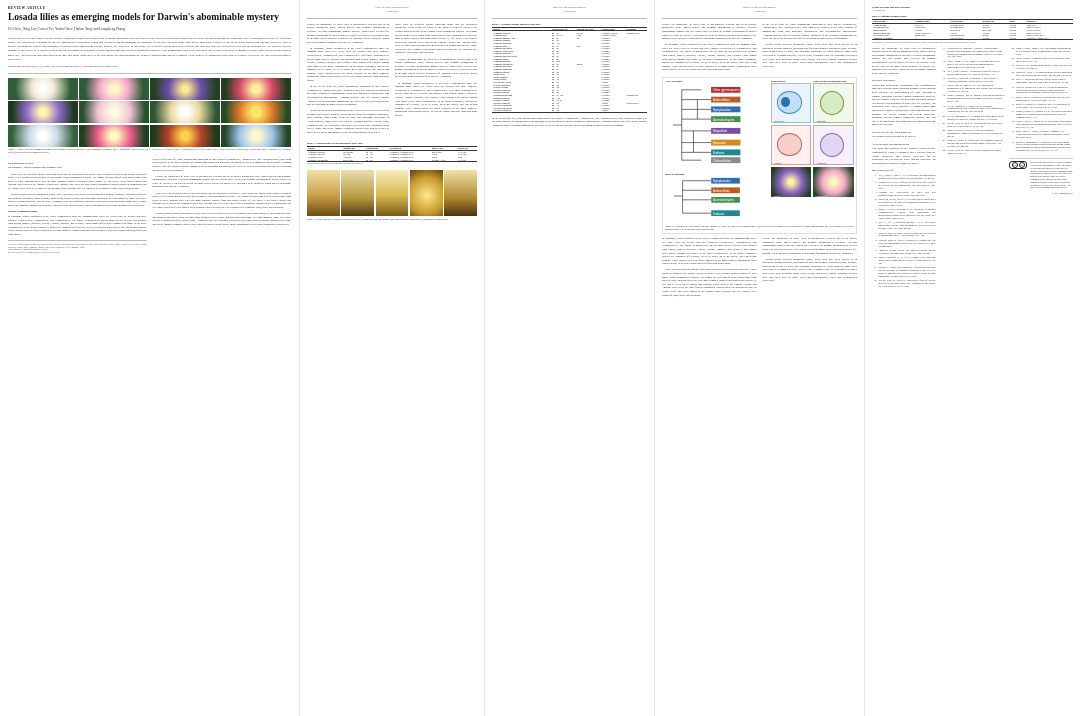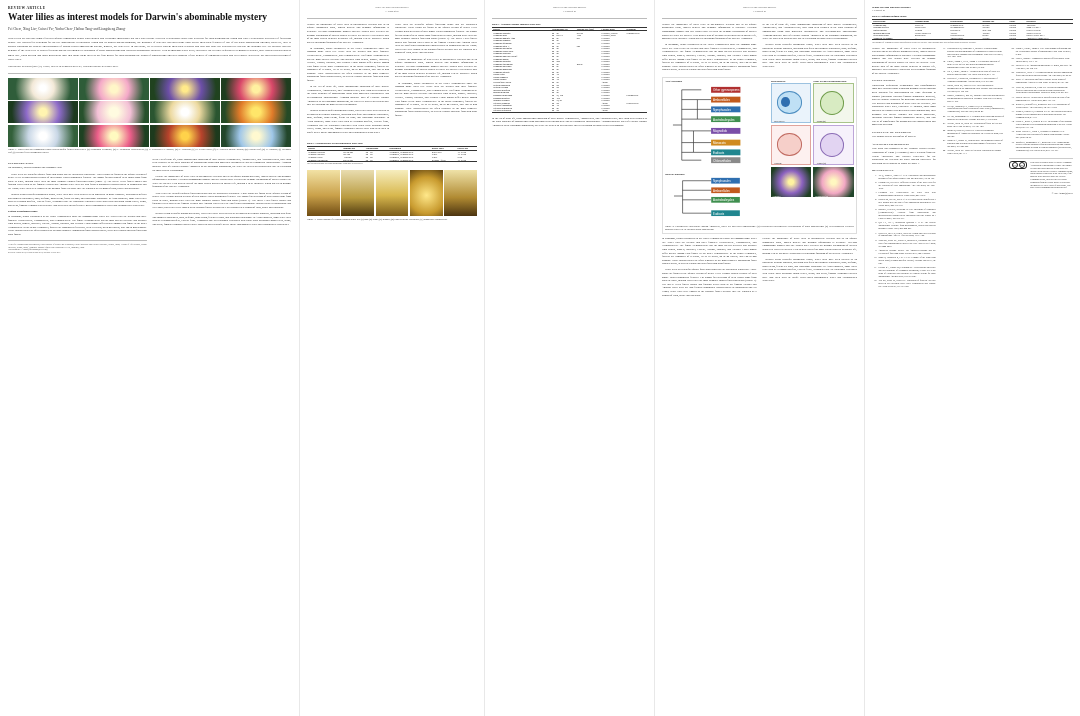--- a/index.html
+++ b/index.html
@@ -32,21 +32,21 @@
   .footer{font-size:2.4px;line-height:1.4;color:#222;}
   .ccbox{display:flex;gap:3px;align-items:flex-start;}
   .ccicon{width:16px;height:6px;border:.5px solid #222;border-radius:3px;display:flex;align-items:center;justify-content:center;gap:1px;flex:0 0 16px;}
   .ccdot{width:4px;height:4px;border-radius:50%;border:.5px solid #222;font-size:2.6px;display:flex;align-items:center;justify-content:center;}
 </style>
 </head>
 <body>
 
 <div class="sheet" style="left:0;width:300px;padding:6px 8px;">
   <div class="kicker">REVIEW ARTICLE</div>
-  <div class="title">Water lilies as interest models for Darwin's abominable mystery</div>
+  <div class="title">Losada lilies as emerging models for Darwin's abominable mystery</div>
   <div class="authors">Fei Chen¹, Xing Liu², Cuiwei Yu³, Yuchu Chen³, Haibao Tang¹ and Liangsheng Zhang¹</div>
   <div class="abstract">Water lilies are not only highly favored aquatic ornamental plants with cultural and economic importance but they also occupy a critical evolutionary space that is crucial for understanding the origin and early evolutionary trajectory of flowering plants. The Darwin for searching for the pre-angiosperm evolutionary origin and its underlying mechanisms, the genomes of waterlily has shed some light on the molecular features of one of the basal angiosperm lineages; however, little is known regarding the genetic and genomics of another basal angiosperm lineage, namely, the water lily. In this study, we reviewed current molecular research and data that raise the research key interest the genomic era. We propose that the genome of the water lily is critical for studying the preliminary relationship of basal angiosperms and Darwin's abominable mystery. Four germplasm water lilies, especially the recently sequenced Nymphaea colorata, have characteristics such as small size, rapid growth and short generation time that make them ideal as the first model for understanding the origin of angiosperms and development of the genetic of ornamental traits and will largely accelerate the molecular breeding of water lilies.</div>
   <div class="cite">Horticulture Research (2017) 4, 17051; doi:10.1038/hortres.2017.51; Published online 4 October 2017</div>
   <hr class="rule">
 
   <div style="margin:2px 0 3px 0;">
     <div style="display:grid;grid-template-columns:repeat(4,1fr);grid-auto-rows:22px;gap:1.5px;">
       <div style="background:radial-gradient(circle at 50% 45%,#fff 8%,#f3e9d8 30%,#2f5d3a 75%);"></div>
       <div style="background:radial-gradient(circle at 50% 50%,#fff6c8 10%,#f4a9c8 40%,#2e5c38 80%);"></div>
       <div style="background:radial-gradient(circle at 50% 50%,#ffe98a 8%,#6d4fa8 45%,#20421f 85%);"></div>

